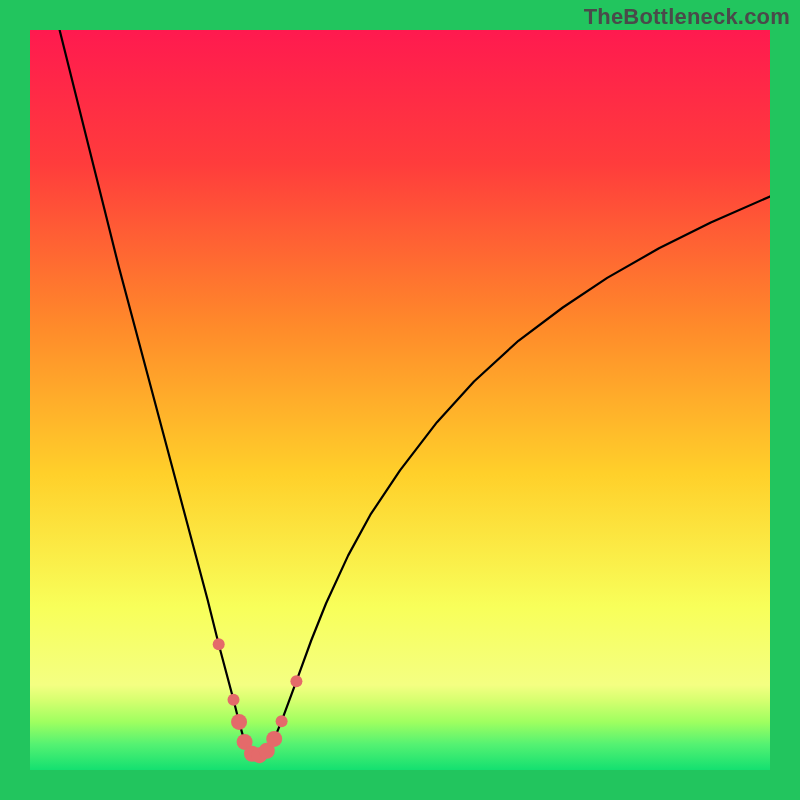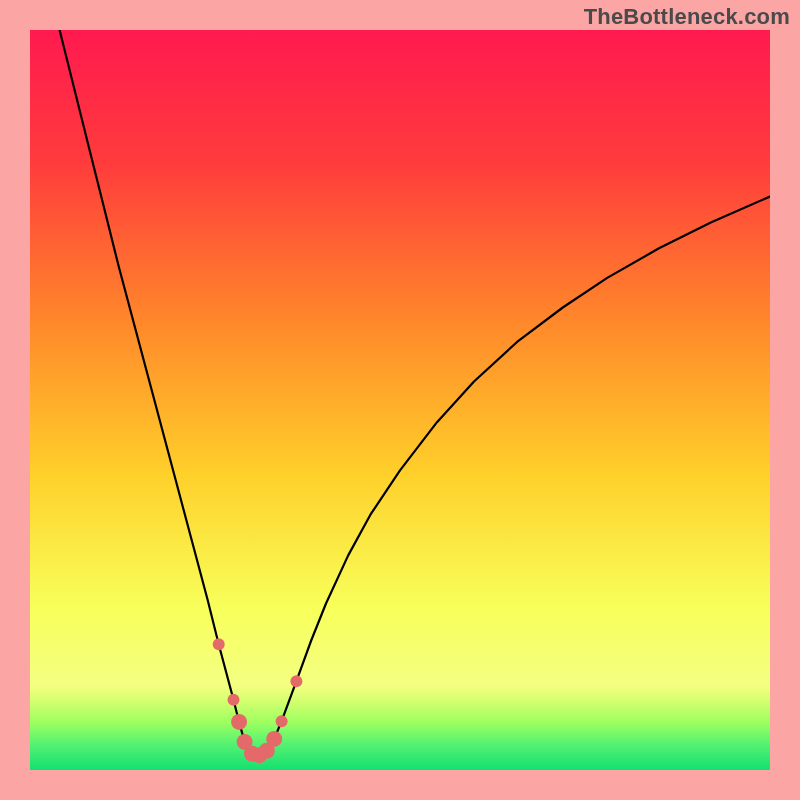--- a/index.html
+++ b/index.html
@@ -10,21 +10,21 @@
     background: #000;
     overflow: hidden;
     font-family: Arial, Helvetica, sans-serif;
   }
   .frame {
     position: absolute;
     top: 0;
     left: 0;
     width: 800px;
     height: 800px;
-    background: #fca5a5;
+    background: #22c55e;
   }
   .watermark {
     position: absolute;
     top: 4px;
     right: 10px;
     color: #4a4a4a;
     font-size: 22px;
     font-weight: 600;
     letter-spacing: 0.2px;
     z-index: 10;

